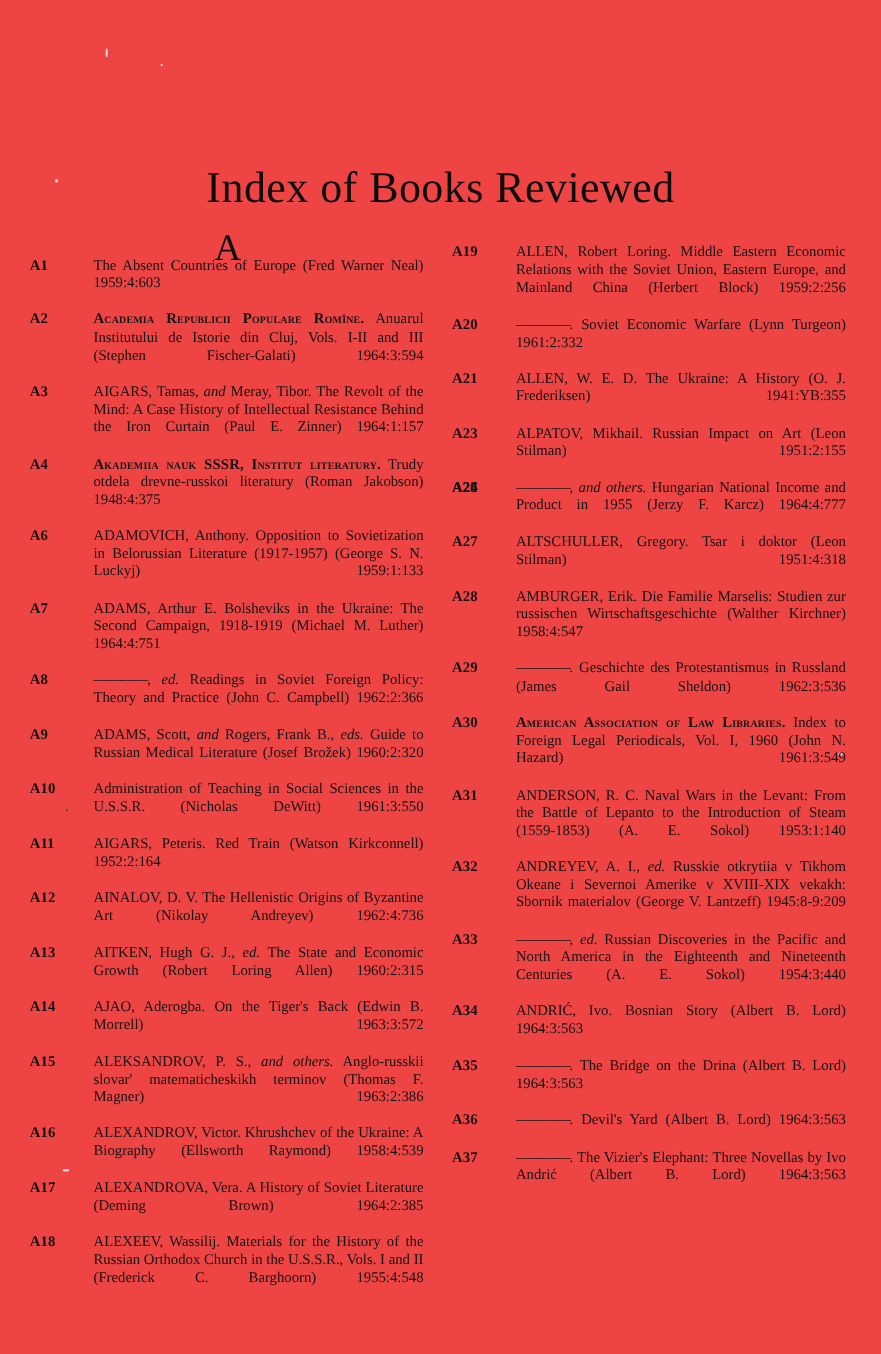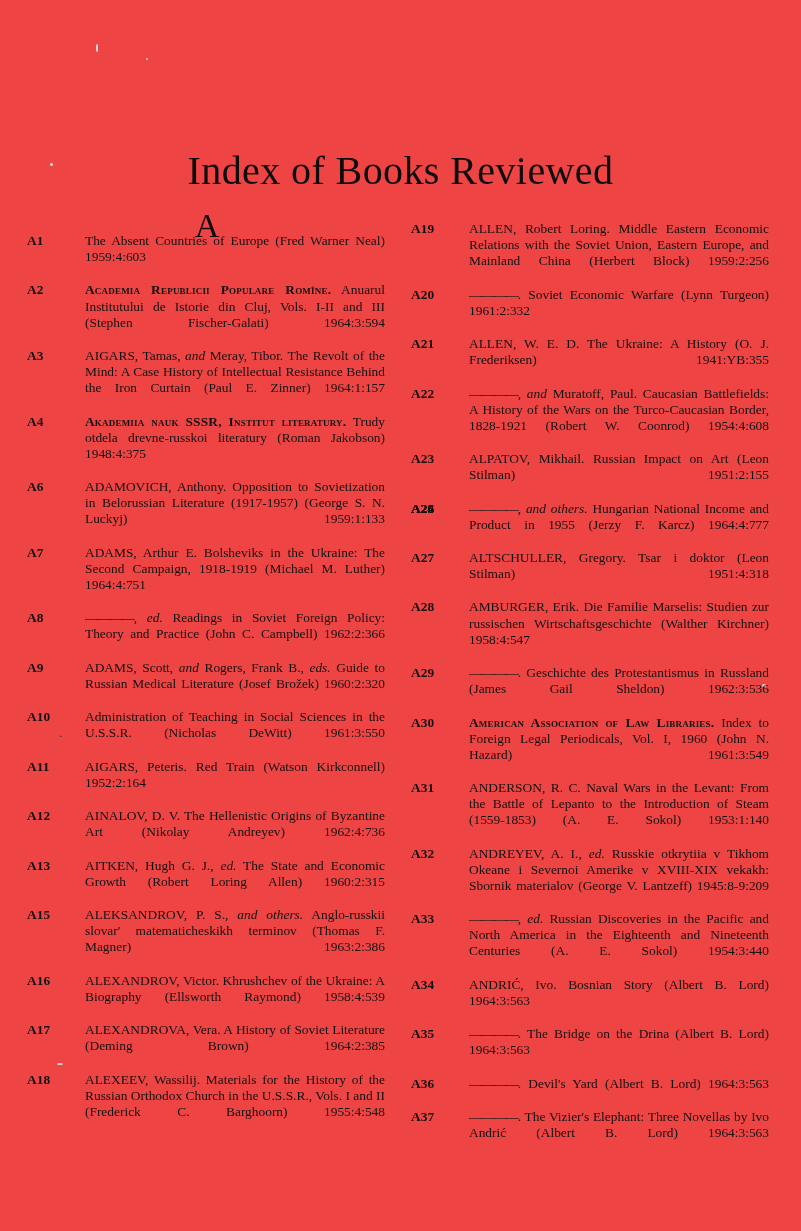--- a/index.html
+++ b/index.html
@@ -191,20 +191,24 @@
       <div class="entry">
         <span class="num">A12</span>
         <span class="body"><span class="au">AINALOV,</span> D. V. The Hellenistic Origins of Byzantine Art (Nikolay Andreyev) 1962:4:736</span>
       </div>
 
       <div class="entry">
         <span class="num">A13</span>
         <span class="body"><span class="au">AITKEN,</span> Hugh G. J., <span class="it">ed.</span> The State and Economic Growth (Robert Loring Allen) 1960:2:315</span>
       </div>
 
+      <div class="entry">
+        <span class="num">A14</span>
+        <span class="body"><span class="au">AJAO,</span> Aderogba. On the Tiger's Back (Edwin B. Morrell) 1963:3:572</span>
+      </div>
 
       <div class="entry">
         <span class="num">A15</span>
         <span class="body"><span class="au">ALEKSANDROV,</span> P. S., <span class="it">and others.</span> Anglo-russkii slovar' matematicheskikh terminov (Thomas F. Magner) 1963:2:386</span>
       </div>
 
       <div class="entry">
         <span class="num">A16</span>
         <span class="body"><span class="au">ALEXANDROV,</span> Victor. Khrushchev of the Ukraine: A Biography (Ellsworth Raymond) 1958:4:539</span>
       </div>
@@ -230,24 +234,20 @@
       <div class="entry">
         <span class="num">A20</span>
         <span class="body"><span class="dash">————</span>. Soviet Economic Warfare (Lynn Turgeon) 1961:2:332</span>
       </div>
 
       <div class="entry">
         <span class="num">A21</span>
         <span class="body"><span class="au">ALLEN,</span> W. E. D. The Ukraine: A History (O. J. Frederiksen) 1941:YB:355</span>
       </div>
 
-      <div class="entry">
-        <span class="num">A22</span>
-        <span class="body"><span class="dash">————</span>, <span class="it">and</span> Muratoff, Paul. Caucasian Battlefields: A History of the Wars on the Turco-Caucasian Border, 1828-1921 (Robert W. Coonrod) 1954:4:608</span>
-      </div>
 
       <div class="entry">
         <span class="num">A23</span>
         <span class="body"><span class="au">ALPATOV,</span> Mikhail. Russian Impact on Art (Leon Stilman) 1951:2:155</span>
       </div>
 
       <div class="entry">
         <span class="num">A24</span>
       </div>
 

